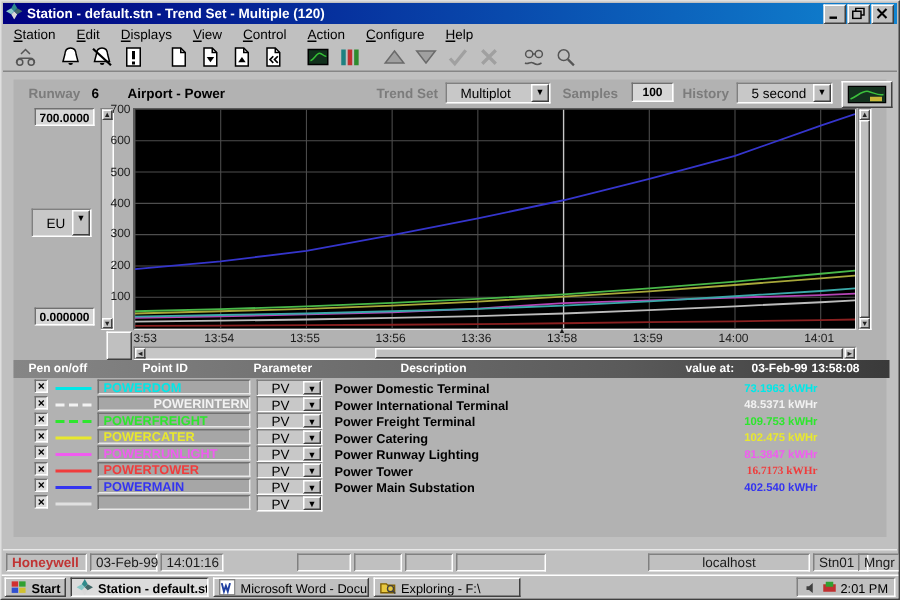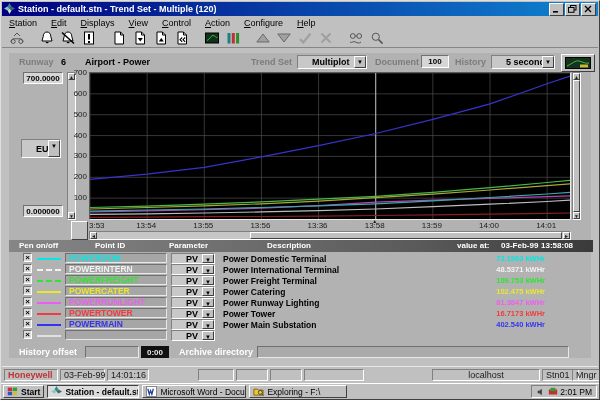--- a/index.html
+++ b/index.html
@@ -25,21 +25,21 @@
   .tbtn{width:21px;height:16px;display:flex;align-items:center;justify-content:center;}
   .tbtn svg{width:16px;height:14px;}
   .tgap{margin-left:9px;}
 
   
   #display{position:absolute;left:8px;right:8px;top:52px;height:305px;background:#b2b2b2;font-size:9px;}
   .glabel{color:#7c7c7c;font-weight:bold;}
   .wlabel{color:#ffffff;font-weight:bold;font-size:9px;}
   .blk{color:#000;font-weight:bold;}
   .combo{background:#c8c8c8;border:1px solid;border-color:#808080 #ffffff #ffffff #808080;display:flex;align-items:center;height:14px;box-sizing:border-box;}
-  .combo .ctext{flex:1;padding-left:14px;font-size:9px;font-weight:bold;color:#000;white-space:nowrap;overflow:hidden;}
+  .combo .ctext{flex:1;padding-left:9px;font-size:9px;font-weight:normal;color:#000;white-space:nowrap;overflow:hidden;}
   .dbtn{width:12px;height:100%;background:#c0c0c0;border:1px solid;border-color:#ffffff #404040 #404040 #ffffff;
     font-size:6px;line-height:11px;text-align:center;color:#000;box-sizing:border-box;}
   .numbox{background:#d6d6d6;border:1px solid;border-color:#707070 #ffffff #ffffff #707070;font-size:8px;font-weight:bold;color:#000;
     display:flex;align-items:center;justify-content:center;box-sizing:border-box;}
 
   
   #plot{position:absolute;left:80px;top:19px;width:480px;height:146px;background:#000;border:1px solid;border-color:#5a5a5a #e8e8e8 #e8e8e8 #5a5a5a;box-sizing:content-box;}
   #plot svg{width:100%;height:100%;display:block;}
   .ylab{position:absolute;right:2px;font-size:8px;color:#1a1a1a;width:22px;text-align:right;}
   .xlab{position:absolute;top:0;font-size:8px;color:#1a1a1a;white-space:nowrap;}
@@ -233,21 +233,21 @@
   <div id="display">
 
     <span class="abs glabel" style="left:10px;top:4px">Runway</span>
     <span class="abs blk" style="left:52px;top:4px">6</span>
     <span class="abs blk" style="left:76px;top:4px">Airport - Power</span>
     <span class="abs glabel" style="left:242px;top:4px">Trend Set</span>
     <div class="abs combo" style="left:288px;top:2px;width:70px">
       <span class="ctext">Multiplot</span>
       <span class="dbtn">▼</span>
     </div>
-    <span class="abs glabel" style="left:366px;top:4px">Document</span>
+    <span class="abs glabel" style="left:366px;top:4px">Samples</span>
     <div class="abs numbox" style="left:412px;top:2px;width:28px;height:13px">
         <span>100</span>
       </div>
     <span class="abs glabel" style="left:446px;top:4px">History</span>
     <div class="abs combo" style="left:482px;top:2px;width:64px">
       <span class="ctext">5 second</span>
       <span class="dbtn">▼</span>
     </div>
     <div class="abs raised" style="left:552px;top:1px;width:32px;height:16px;display:flex;align-items:center;justify-content:center">
       <svg width="26" height="12" viewBox="0 0 26 12">
@@ -352,21 +352,21 @@
           <span class="combo pvc">
             <span class="ctext">PV</span>
             <span class="dbtn">▼</span>
           </span>
           <span class="desc">Power Domestic Terminal</span>
           <span class="val" style="color: rgb(0, 232, 232);">73.1963 kWHr</span>
         </div>
         <div class="trow">
           <span class="cbx">×</span>
           <span class="pen" style="border-top: 2px dashed rgb(242, 242, 242);"></span>
-          <span class="pid" style="color: rgb(242, 242, 242);">POWERINTERN</span>
+          <span class="pid" style="color: rgb(242, 242, 242); text-align: right;">POWERINTERN</span>
           <span class="combo pvc">
             <span class="ctext">PV</span>
             <span class="dbtn">▼</span>
           </span>
           <span class="desc">Power International Terminal</span>
           <span class="val" style="color: rgb(242, 242, 242);">48.5371 kWHr</span>
         </div>
         <div class="trow">
           <span class="cbx">×</span>
           <span class="pen" style="border-top: 2px dashed rgb(46, 230, 46);"></span>
@@ -402,21 +402,21 @@
         </div>
         <div class="trow">
           <span class="cbx">×</span>
           <span class="pen" style="border-top: 2px solid rgb(240, 60, 60);"></span>
           <span class="pid" style="color: rgb(240, 60, 60);">POWERTOWER</span>
           <span class="combo pvc">
             <span class="ctext">PV</span>
             <span class="dbtn">▼</span>
           </span>
           <span class="desc">Power Tower</span>
-          <span class="val" style="color: rgb(240, 60, 60);">16.7173 kWHr</span>
+          <span class="val" style="color: rgb(240, 60, 60); font-family: Liberation Serif, serif;">16.7173 kWHr</span>
         </div>
         <div class="trow">
           <span class="cbx">×</span>
           <span class="pen" style="border-top: 2px solid rgb(52, 52, 240);"></span>
           <span class="pid" style="color: rgb(52, 52, 240);">POWERMAIN</span>
           <span class="combo pvc">
             <span class="ctext">PV</span>
             <span class="dbtn">▼</span>
           </span>
           <span class="desc">Power Main Substation</span>
@@ -428,29 +428,20 @@
           <span class="pid" style="color: rgb(224, 224, 224);"></span>
           <span class="combo pvc">
             <span class="ctext">PV</span>
             <span class="dbtn">▼</span>
           </span>
           <span class="desc"></span>
           <span class="val" style="color: rgb(224, 224, 224);"></span>
         </div>
       </div>
 
-    <div id="footrow">
-      <span class="abs wlabel" style="left:10px;top:2px">History offset</span>
-      <div class="abs finput" style="left:76px;top:1px;width:54px;height:12px"></div>
-      <div class="abs" id="histval" style="left:132px;top:1px;width:28px;height:12px">
-          <span>0:00</span>
-        </div>
-      <span class="abs wlabel" style="left:170px;top:2px">Archive directory</span>
-      <div class="abs finput" style="left:248px;top:1px;width:312px;height:12px"></div>
-    </div>
   </div>
 
   <div id="statusbar">
     <span class="scell" style="left:2px;width:54px;color:#c03434;font-weight:bold">Honeywell</span>
     <span class="scell" style="left:58px;width:45px">03-Feb-99</span>
     <span class="scell" style="left:105px;width:42px">14:01:16</span>
     <span class="scell" style="left:196px;width:36px"></span>
     <span class="scell" style="left:234px;width:32px"></span>
     <span class="scell" style="left:268px;width:32px"></span>
     <span class="scell" style="left:302px;width:60px"></span>

